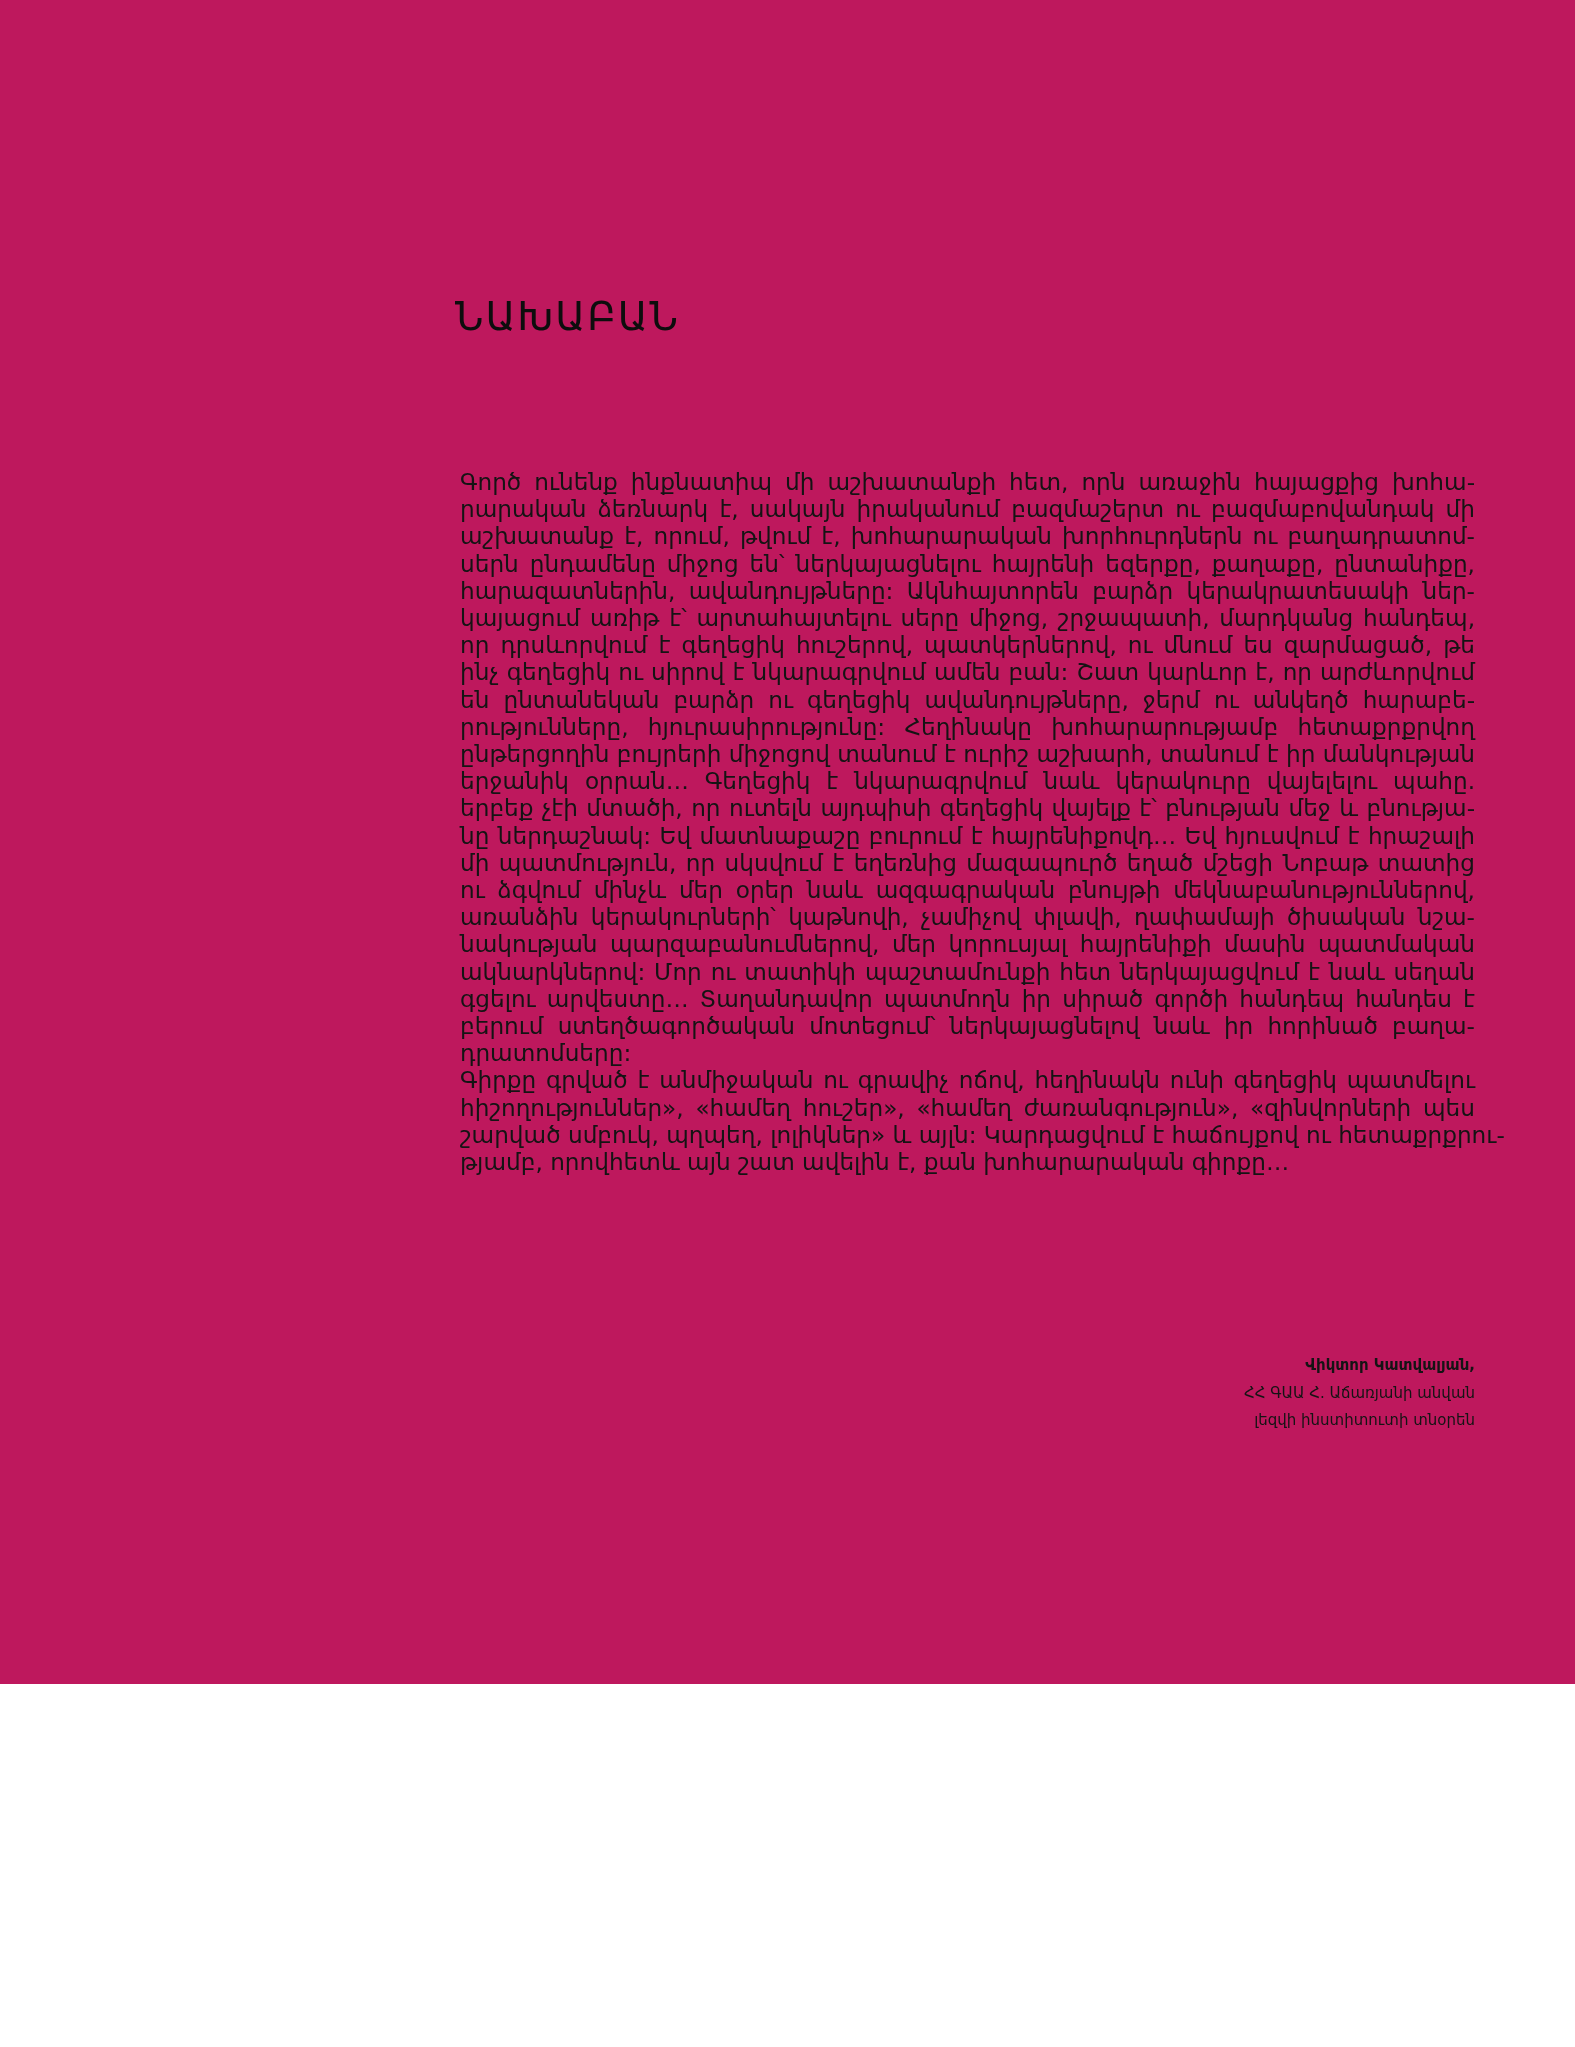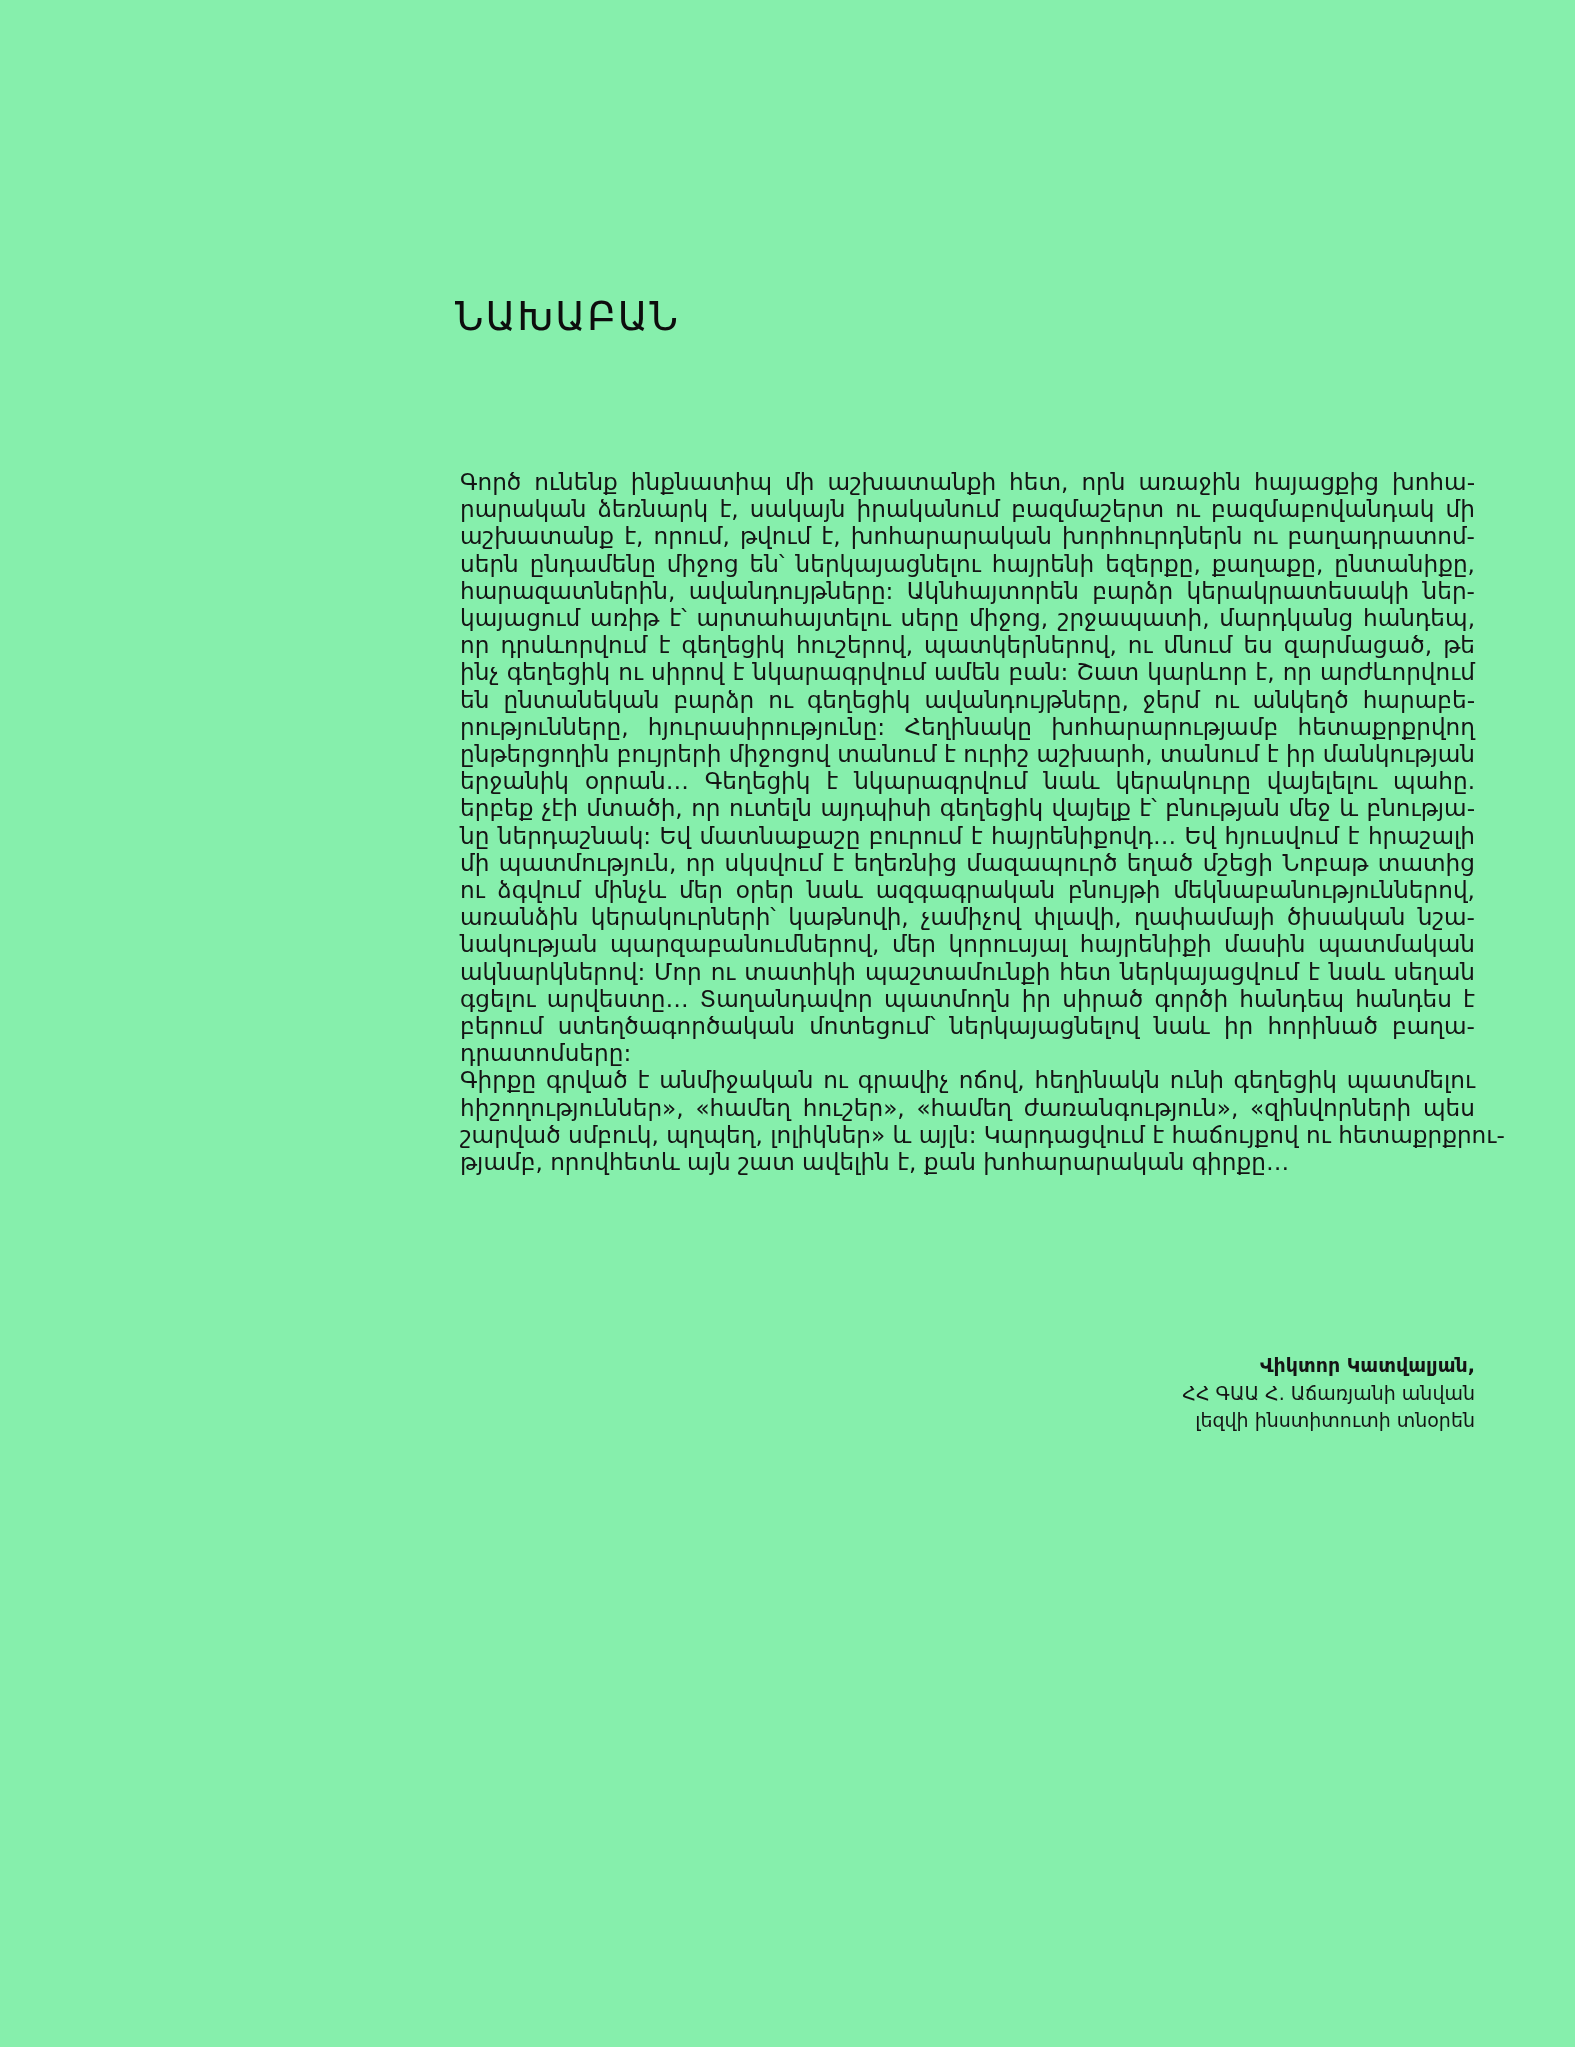--- a/index.html
+++ b/index.html
@@ -12,22 +12,22 @@
       height: 2047px;
       position: relative;
       overflow: hidden;
       font-family: "DejaVu Sans", "Liberation Sans", sans-serif;
       color: #111111;
     }
     .page {
       position: absolute;
       left: 0; top: 0;
       width: 1575px;
-      height: 2047px;
-      background: #86efac;
+      height: 1684px;
+      background: #be185d;
     }
     .title {
       position: absolute;
       left: 455px;
       top: 292px;
       font-size: 39px;
       font-weight: normal;
       letter-spacing: 2px;
       margin: 0;
       line-height: 50px;
@@ -49,21 +49,21 @@
       text-align-last: justify;
     }
     .line.last {
       text-align-last: left;
     }
     .signature {
       position: absolute;
       right: 100px;
       top: 1352px;
       text-align: right;
-      font-size: 19px;
+      font-size: 15px;
       line-height: 27.5px;
       color: #141414;
     }
     .sig-name {
       display: block;
       font-weight: bold;
     }
     .sig-line {
       display: block;
     }

